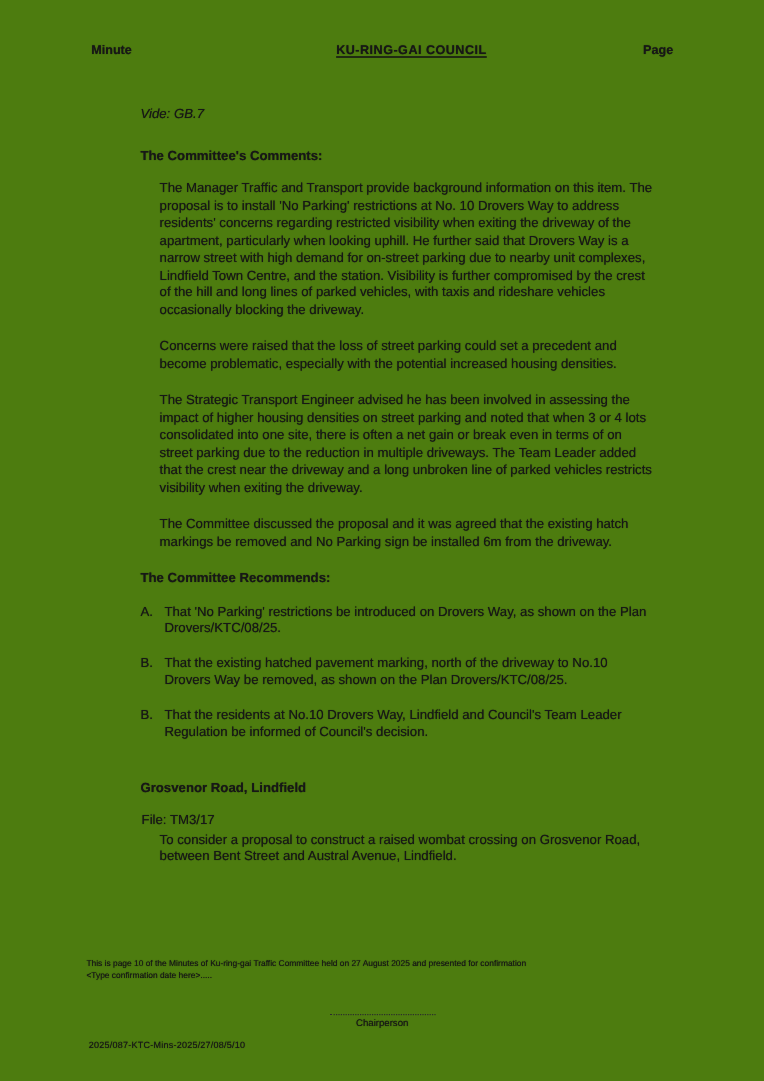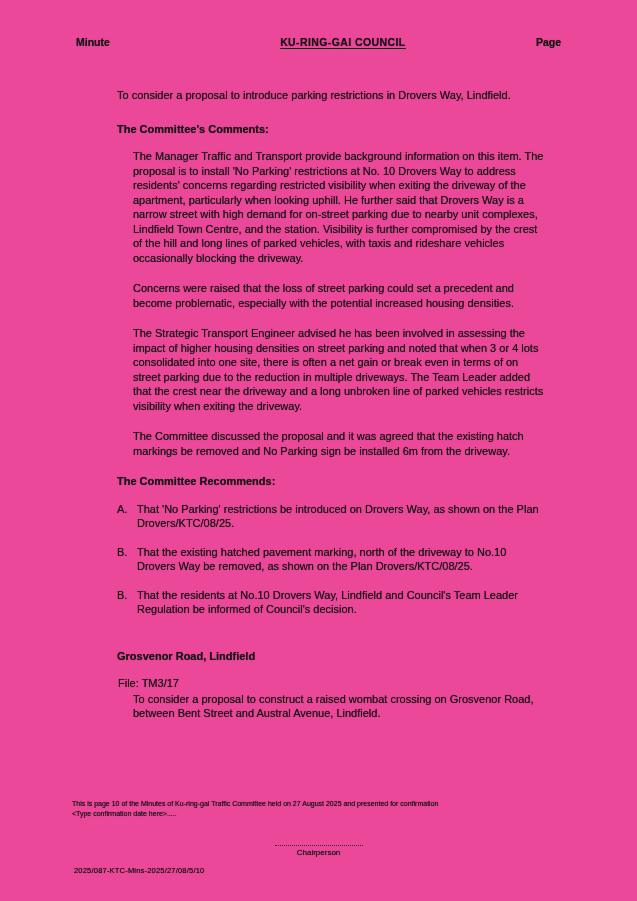--- a/index.html
+++ b/index.html
@@ -5,21 +5,21 @@
   html, body { margin: 0; padding: 0; }
   body {
     background: #868686;
     font-family: "Liberation Sans", "DejaVu Sans", sans-serif;
     -webkit-font-smoothing: antialiased;
   }
   .sheet {
     position: relative;
     width: 637px;
     height: 901px;
-    background: #ec4899;
+    background: #4d7c0f;
     overflow: hidden;
     color: #171717;
     filter: blur(0.3px);
   }
   .scan-text { text-shadow: 0 0 0.7px rgba(15,15,15,0.75); }
 
   
   .header {
     position: absolute;
     top: 36px; left: 76px; right: 76px;
@@ -99,22 +99,22 @@
 <div class="sheet scan-text">
 
   <div class="header">
     <span>Minute</span>
     <span class="council">KU-RING-GAI COUNCIL</span>
     <span>Page</span>
   </div>
 
   <div class="content">
 
+    <p class="vide">Vide: GB.7</p>
 
-    <p class="intro">To consider a proposal to introduce parking restrictions in Drovers Way, Lindfield.</p>
 
     <h3 class="doc-heading">The Committee's Comments:</h3>
 
     <p>The Manager Traffic and Transport provide background information on this item. The proposal is to install 'No Parking' restrictions at No. 10 Drovers Way to address residents' concerns regarding restricted visibility when exiting the driveway of the apartment, particularly when looking uphill.  He further said that Drovers Way is a narrow street with high demand for on-street parking due to nearby unit complexes, Lindfield Town Centre, and the station.  Visibility is further compromised by the crest of the hill and long lines of parked vehicles, with taxis and rideshare vehicles occasionally blocking the driveway.</p>
     <p>Concerns were raised that the loss of street parking could set a precedent and become problematic, especially with the potential increased housing densities.</p>
     <p>The Strategic Transport Engineer advised he has been involved in assessing the impact of higher housing densities on street parking and noted that when 3 or 4 lots consolidated into one site, there is often a net gain or break even in terms of on street parking due to the reduction in multiple driveways.  The Team Leader added that the crest near the driveway and a long unbroken line of parked vehicles restricts visibility when exiting the driveway.</p>
     <p>The Committee discussed the proposal and it was agreed that the existing hatch markings be removed and No Parking sign be installed 6m from the driveway.</p>
 
     <h3 class="doc-heading">The Committee Recommends:</h3>
 

